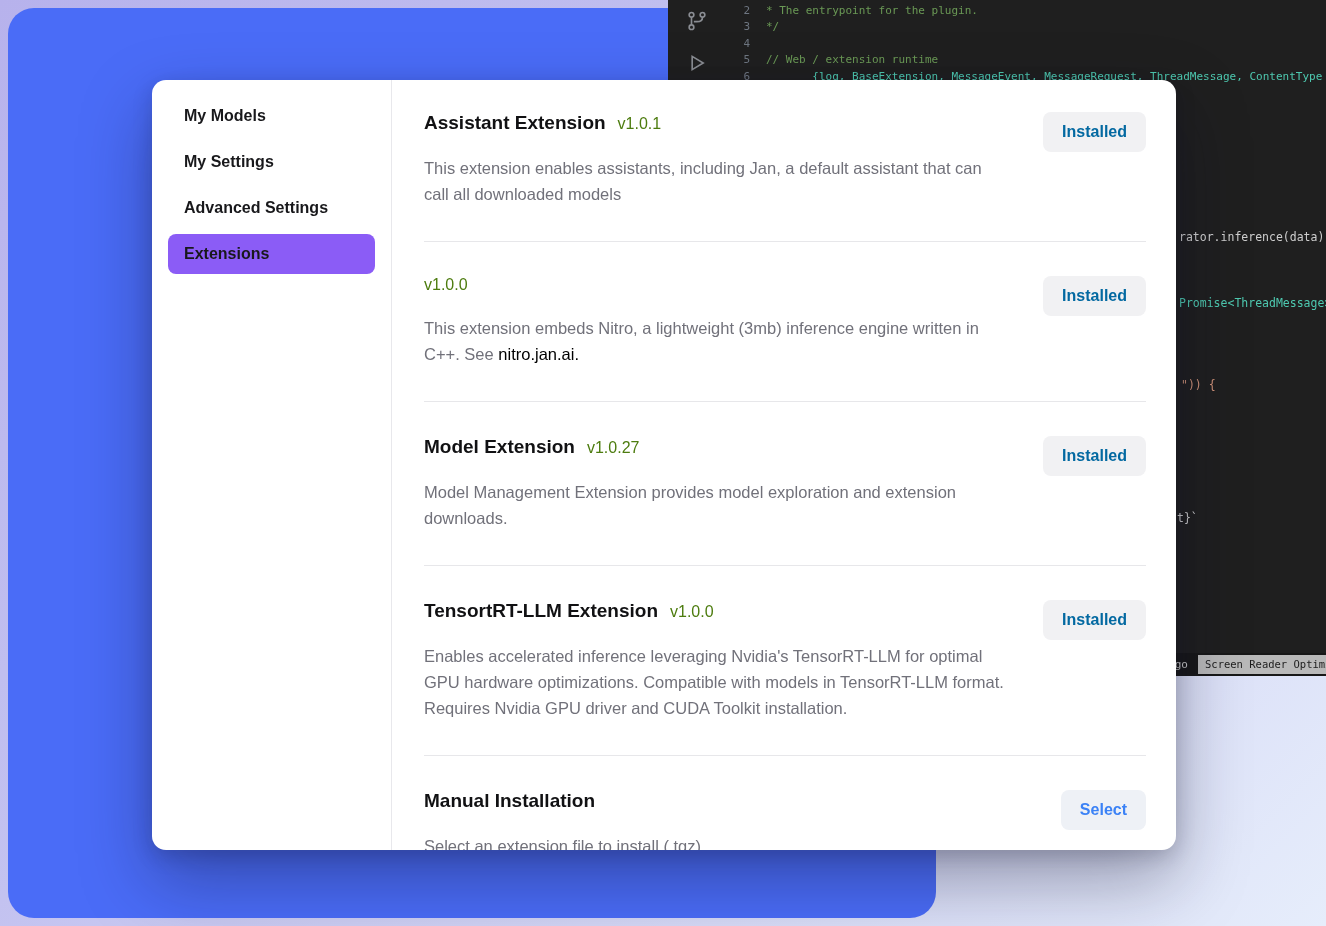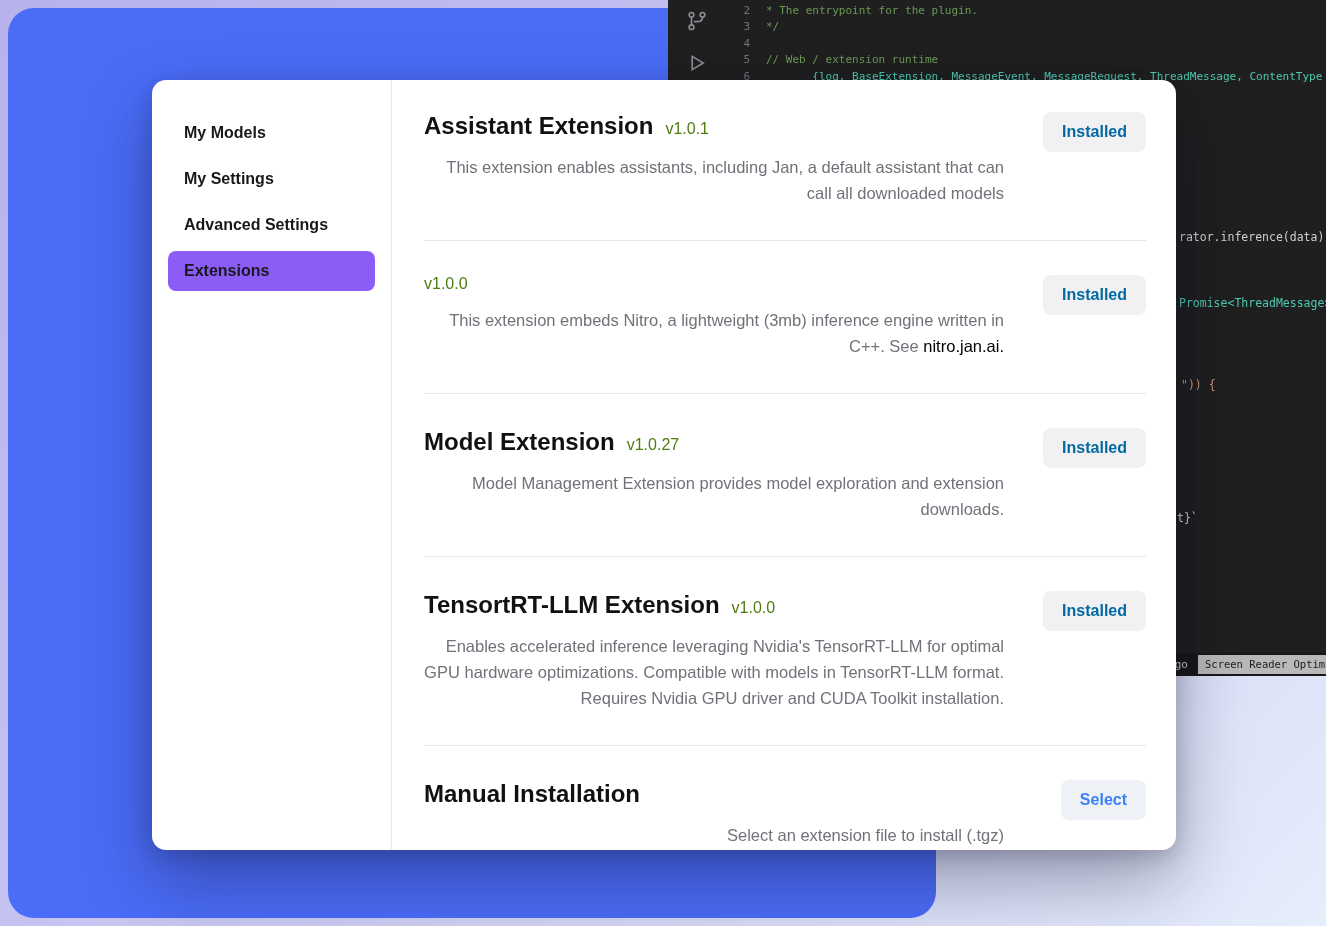--- a/index.html
+++ b/index.html
@@ -51,36 +51,36 @@
     font-size:10.5px; line-height:19px; padding:0 7px; white-space:nowrap; overflow:hidden;
   }
 
   
   .modal {
     position:absolute; left:152px; top:80px; width:1024px; height:770px;
     background:#ffffff; border-radius:14px; overflow:hidden; display:flex;
     box-shadow:0 30px 70px rgba(15,15,40,.35), 0 6px 20px rgba(15,15,40,.18);
     z-index:10;
   }
-  .sidebar { width:240px; flex:none; border-right:1px solid #e8e8ec; padding-top:33px; }
+  .sidebar { width:240px; flex:none; border-right:1px solid #e8e8ec; padding-top:16px; }
   .side-item {
     margin:0 16px 6px 16px; padding:11px 16px; border-radius:8px;
     font-size:16px; font-weight:700; color:#18181b; cursor:pointer;
   }
   .side-item.active { background:#8b5cf6; }
 
   .content { flex:1; padding:32px 30px 0 32px; overflow:hidden; }
   .ext-row { display:flex; align-items:flex-start; gap:24px; padding:34px 0; border-bottom:1px solid #e7e7ea; }
   .ext-row.first { padding-top:0; }
   .ext-row.last { border-bottom:none; }
   .ext-text { width:580px; flex:none; }
   .title-line { display:flex; align-items:baseline; gap:12px; }
-  .ext-title { font-size:24px; font-weight:700; color:#111113; }
+  .ext-title { font-size:19px; font-weight:700; color:#111113; }
   .ext-version { font-size:16px; font-weight:500; color:#4d7c0f; }
-  .desc { margin-top:15px; font-size:16.5px; line-height:1.55; color:#71717a;text-align:right; }
+  .desc { margin-top:22px; font-size:16.5px; line-height:1.55; color:#71717a; }
   .link { color:#000000; text-decoration:none; cursor:pointer; }
 
   .btn {
     margin-left:auto; flex:none; border:none; border-radius:8px;
     padding:11px 19px; font-family:"Liberation Sans", sans-serif;
     font-size:16px; font-weight:700; cursor:default;
   }
   .btn.installed { background:#f1f1f3; color:#0369a1; }
   .btn.select { background:#eef1f6; color:#3b82f6; cursor:pointer; }
 </style>

